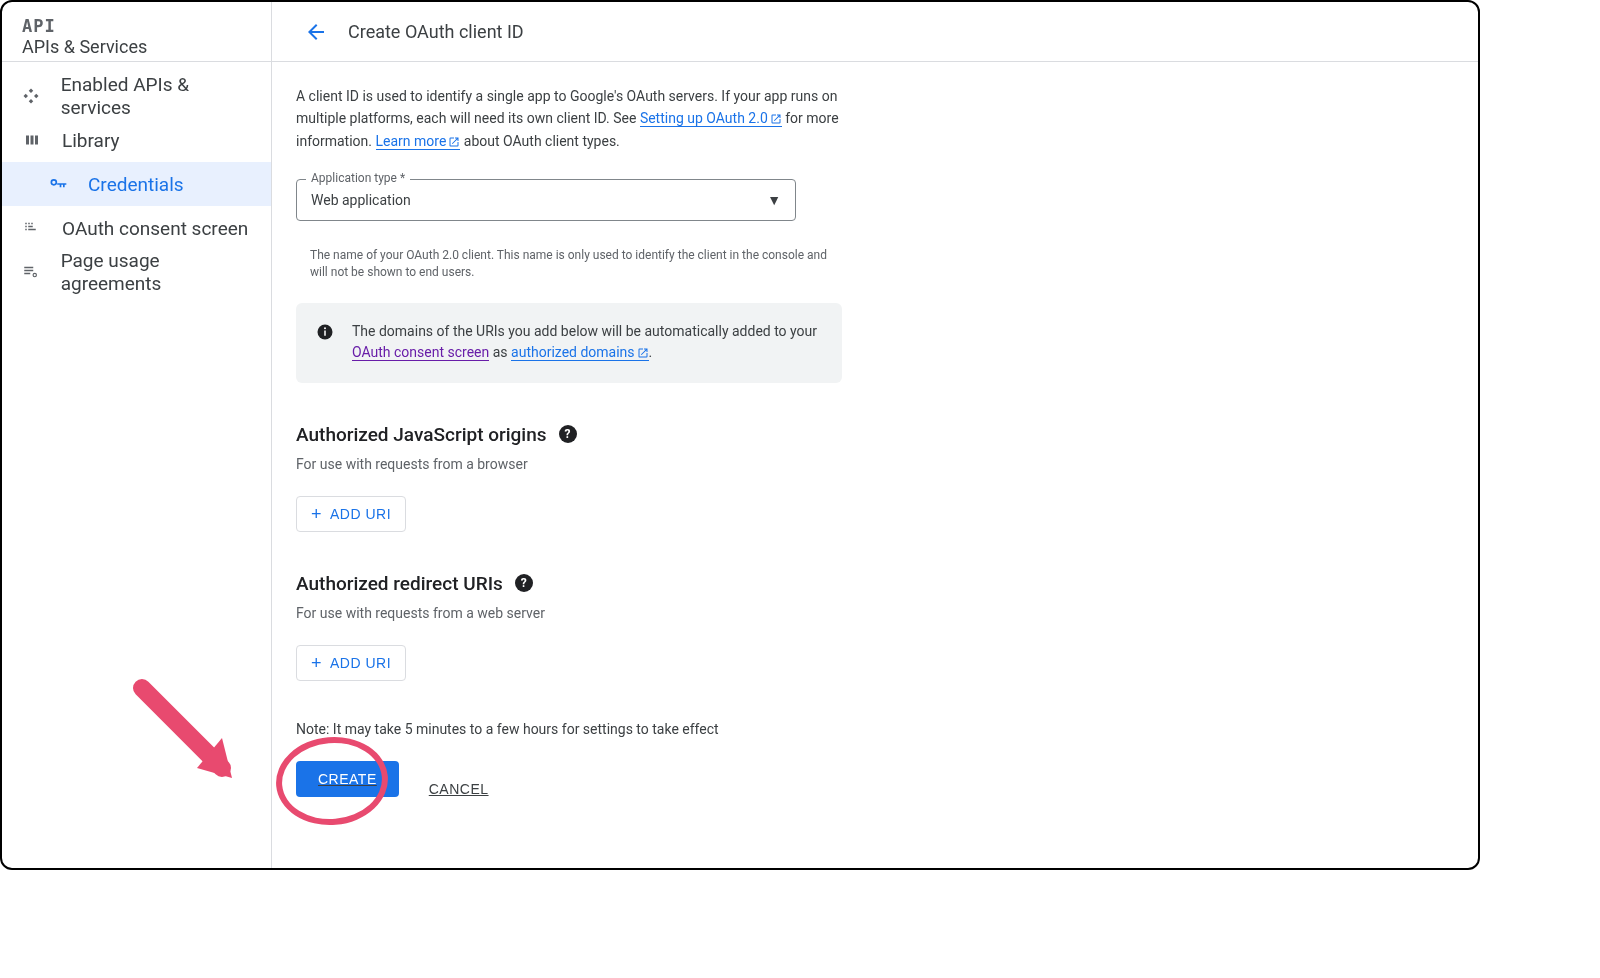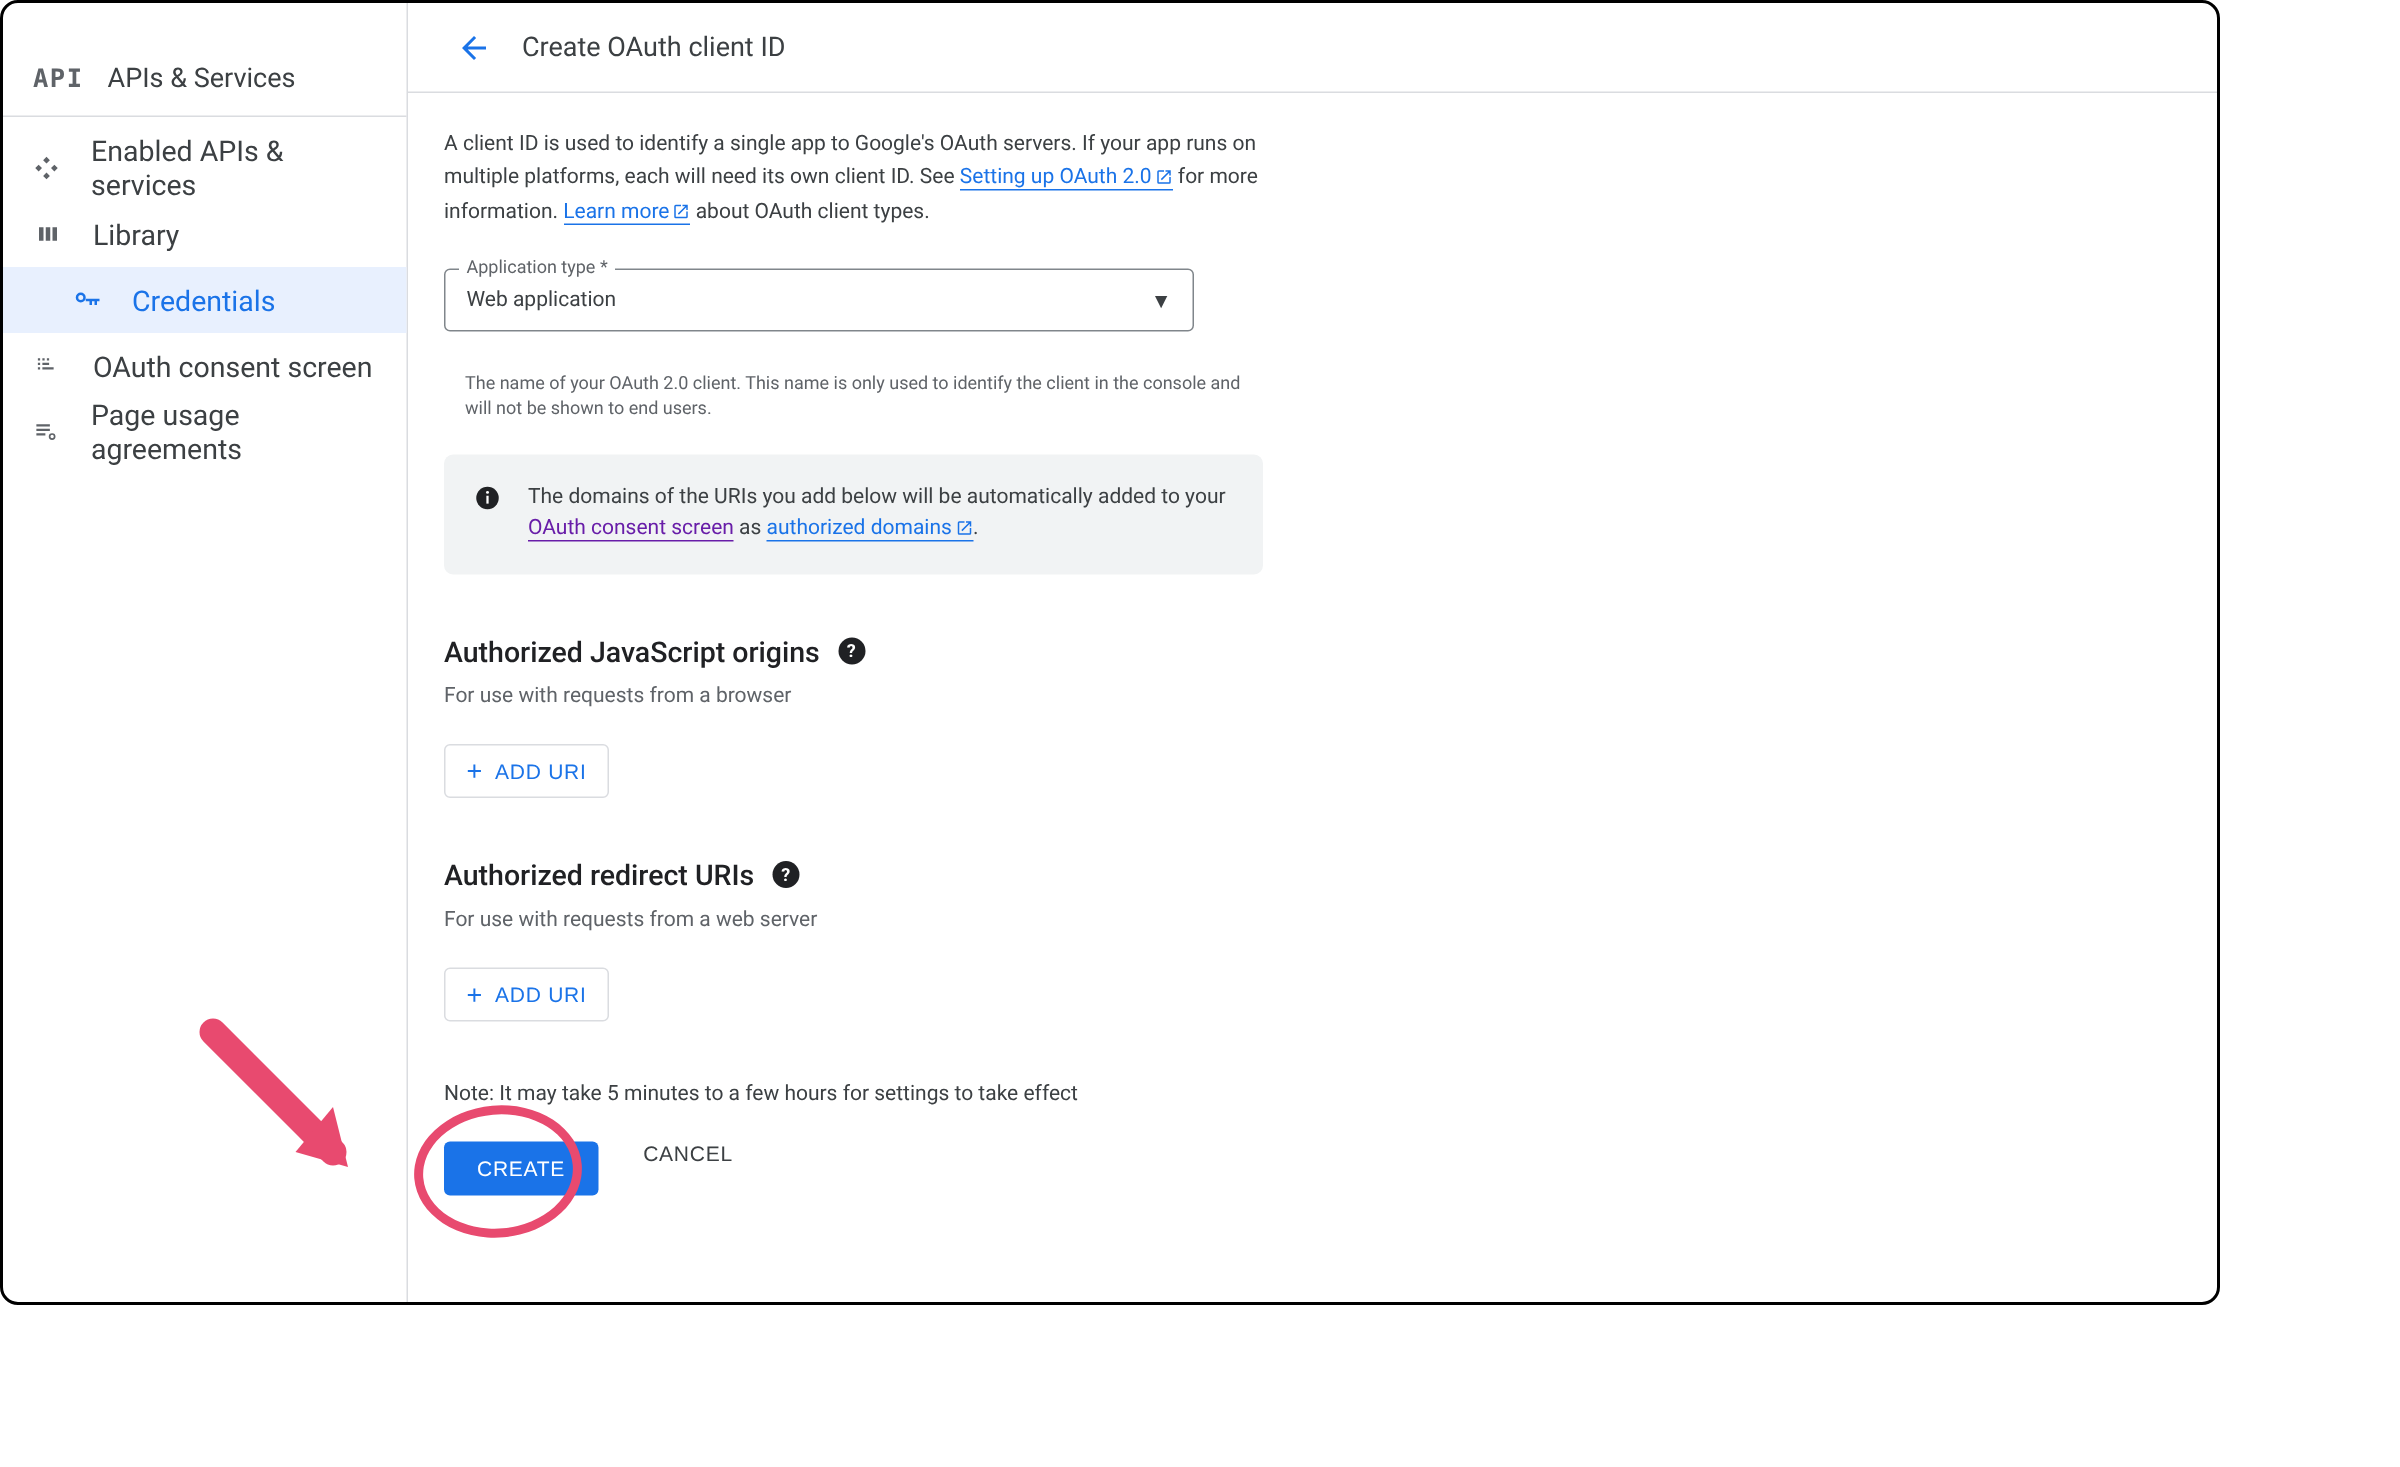--- a/index.html
+++ b/index.html
@@ -21,24 +21,25 @@
     }
     
     .sidebar {
       width: 270px;
       border-right: 1px solid #dadce0;
       display: flex;
       flex-direction: column;
     }
     .sidebar-header {
       display: flex;
-      align-items: flex-end;
+      align-items: flex-start;
       padding: 14px 20px;
       border-bottom: 1px solid #dadce0;
-      height: 76px;
+      height: 60px;
+      flex-direction: column;
     }
     .api-logo {
       font-family: monospace;
       font-weight: bold;
       font-size: 17px;
       letter-spacing: 1px;
       color: #5f6368;
       margin-right: 16px;
     }
     .sidebar-title {
@@ -231,23 +232,24 @@
     }
     .plus { font-size: 18px; line-height: 1; }
     .note {
       font-size: 14px;
       color: #3c4043;
       margin-bottom: 24px;
     }
     
     .actions {
       display: flex;
-      align-items: flex-start;
+      align-items: flex-end;
       gap: 30px;
       position: relative;
+      text-decoration: underline;
     }
     .btn-primary {
       background: #1a73e8;
       color: #fff;
       border: none;
       border-radius: 4px;
       padding: 10px 22px;
       font-size: 14px;
       font-weight: 500;
       letter-spacing: 0.5px;

